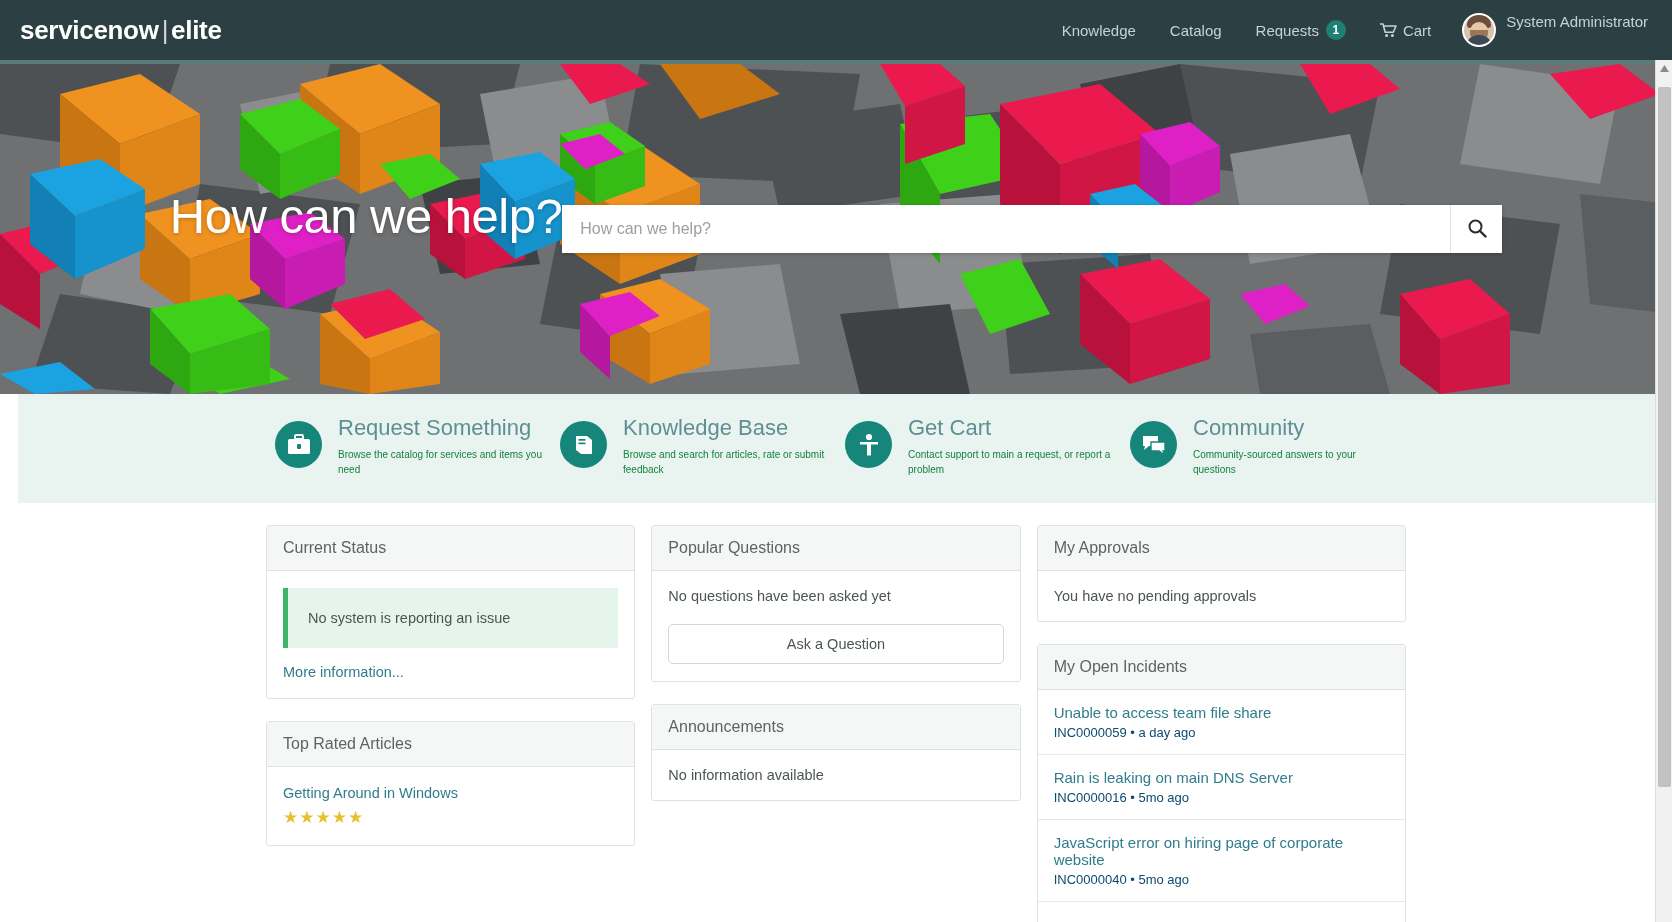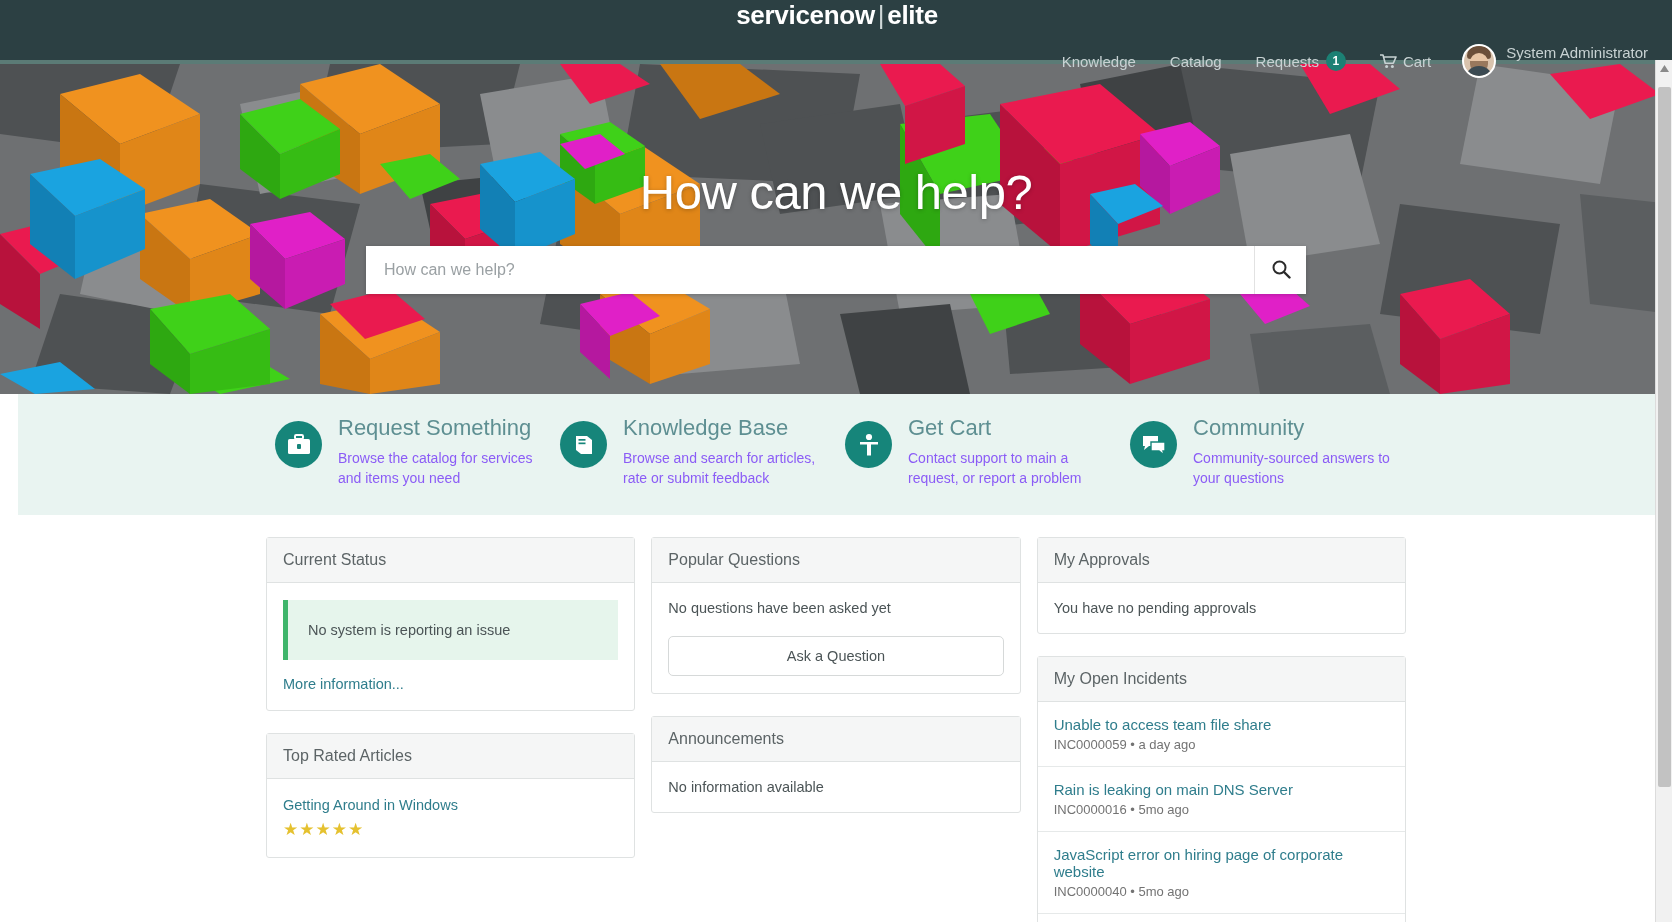--- a/index.html
+++ b/index.html
@@ -9,21 +9,21 @@
     background: #ffffff;
     overflow: hidden;
   }
   .viewport { position: relative; width: 1672px; height: 922px; overflow: hidden; }
 
   
   .navbar {
     height: 60px; background: #2c4043;
     display: flex; align-items: center;
     padding: 0 18px 0 20px;
-    position: relative; z-index: 40; flex-direction: column;
+    position: relative; z-index: 40;
   }
   .brand { color: #fff; font-size: 26px; font-weight: bold; letter-spacing: -.3px; }
   .brand .bar { font-weight: 300; color: #cfd8d8; margin: 0 3px; }
   .nav-right { margin-left: auto; display: flex; align-items: center; }
   .nav-item {
     color: #c8d2d3; font-size: 15px; padding: 12px 17px; height: 60px;
     display: flex; align-items: center; cursor: pointer; white-space: nowrap;
   }
   .badge {
     background: #1c8074; color: #fff; font-size: 12px; font-weight: bold;
@@ -49,21 +49,21 @@
   .accent-strip { height: 4px; background: #5b7b76; }
 
   
   .hero {
     position: relative; height: 330px; overflow: hidden;
     background: #6e7072;
   }
   .hero-art { position: absolute; inset: 0; }
   .hero-center {
     position: absolute; left: 0; right: 0; top: 0; height: 330px;
-    display: flex; flex-direction: column; align-items: center;
+    display: flex; flex-direction: row; align-items: center;
     justify-content: center; z-index: 5;
   }
   .hero-title {
     color: #fff; font-size: 49px; font-weight: 400; margin-bottom: 26px;
     text-shadow: 0 1px 4px rgba(0,0,0,.25); letter-spacing: -.5px;
   }
   .search-wrap { display: flex; width: 940px; height: 48px; box-shadow: 0 1px 4px rgba(0,0,0,.2); }
   .search-input {
     flex: 1; border: none; outline: none; background: #fff;
     font-size: 16px; color: #4a4a4a; padding: 0 18px;
@@ -78,21 +78,21 @@
   
   .quick-strip { background: #e9f4f1; padding: 22px 0 26px; margin-left: 18px; }
   .quick-row { width: 1140px; margin: 0 auto; display: flex; }
   .quick-card { display: flex; width: 25%; padding-right: 18px; cursor: pointer; }
   .q-icon {
     width: 47px; height: 47px; border-radius: 50%; background: #16857a;
     flex: none; margin-right: 16px; margin-top: 5px;
     display: flex; align-items: center; justify-content: center;
   }
   .q-title { color: #5e8f92; font-size: 22px; font-weight: 400; line-height: 1.1; margin-bottom: 8px; }
-  .q-desc { color: #8b5cf6; font-size: 14px; line-height: 1.45; max-width: 205px; }
+  .q-desc { color: #15803d; font-size: 10px; line-height: 1.45; max-width: 205px; }
 
   
   .main { width: 1140px; margin: 0 auto; display: flex; padding-top: 22px; gap: 16px; }
   .col { display: flex; flex-direction: column; gap: 22px; }
   .col-left { width: 370px; }
   .col-mid { width: 370px; }
   .col-right { width: 370px; }
 
   .panel { background: #fff; border: 1px solid #dfe2e2; border-radius: 3px; }
   .panel-head {
@@ -114,21 +114,21 @@
   .btn-outline {
     display: block; width: 100%; margin-top: 20px; padding: 11px 0;
     background: #fff; border: 1px solid #d6d9d9; border-radius: 5px;
     color: #4b5456; font-size: 14.5px; text-align: center; cursor: pointer;
     font-family: "Liberation Sans", sans-serif;
   }
 
   .list-item { padding: 14px 16px; border-bottom: 1px solid #e6e9e9; cursor: pointer; }
   .list-item:last-child { border-bottom: none; }
   .list-title { color: #2f7d8c; font-size: 15px; margin-bottom: 4px; }
-  .list-meta { color: #737373; font-size: 13px; }
+  .list-meta { color: #0c4a6e; font-size: 13px; }
 
   
   .scrollbar {
     position: absolute; top: 60px; right: 0; width: 17px; bottom: 0;
     background: #f1f1f1; border-left: 1px solid #dcdcdc; z-index: 60;
   }
   .sb-arrow {
     height: 17px; display: flex; align-items: center; justify-content: center;
     background: #f1f1f1; cursor: pointer;
   }

